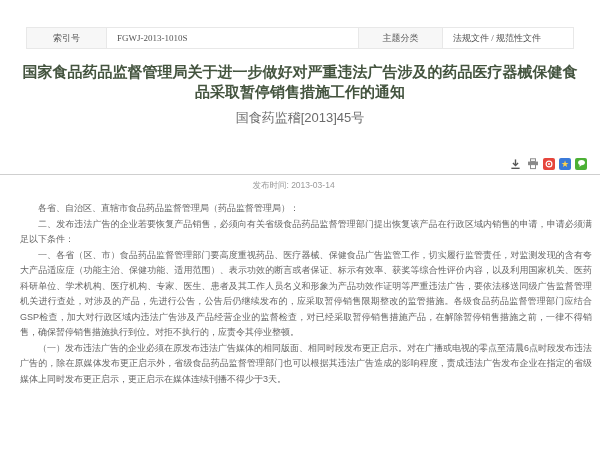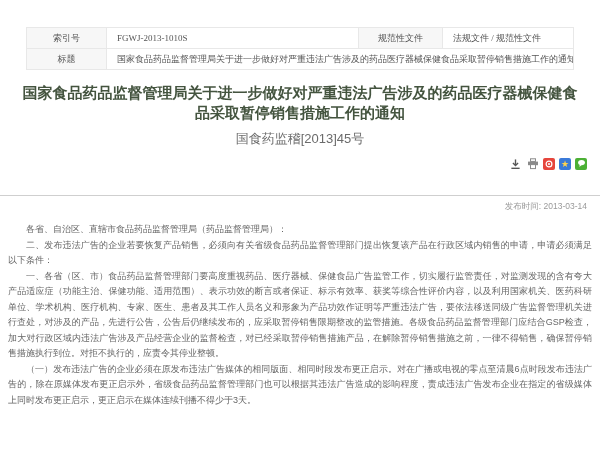--- a/index.html
+++ b/index.html
@@ -23,48 +23,44 @@
   .toolbar { position:absolute; right:13px; top:157px; display:flex; align-items:center; gap:4px; }
   .tool { display:inline-flex; align-items:center; justify-content:center; width:13px; height:13px; cursor:pointer; }
   .share { display:inline-flex; align-items:center; justify-content:center; width:12px; height:12px;
            border-radius:2px; cursor:pointer; }
   .share.weibo  { background:#e6453c; }
   .share.qzone  { background:#3a7ad9; }
   .share.wechat { background:#4cb035; }
   .share.qzone .star { color:#ffd34d; font-size:9px; line-height:12px; font-family:"DejaVu Sans",sans-serif; }
 
   .rule { border:none; border-top:1px solid #cfcfcf; margin-top:47px; }
-  .publish-time { text-align:right; padding-right:13px; margin-top:5px; font-size:8.5px; color:#9a9a9a; }
+  .publish-time { text-align:center; padding-right:13px; margin-top:5px; font-size:8.5px; color:#9a9a9a; }
 
   
   .doc-body { margin:9px 8px 0; font-size:9px; line-height:15.5px; color:#666; text-align:justify; }
-  .doc-body p { text-indent:2em; }
+  .doc-body p { text-indent:2em;margin-left:12px; }
 </style>
 </head>
 <body>
 
 <div class="page">
 
   <table class="meta">
     <colgroup>
         <col class="c1">
         <col class="c2">
         <col class="c3">
         <col class="c4">
       </colgroup>
     <tbody>
         <tr>
       <td class="lbl">索引号</td>
       <td class="val">FGWJ-2013-1010S</td>
-      <td class="lbl">规范性文件</td>
+      <td class="lbl">主题分类</td>
       <td class="val">法规文件 / 规范性文件</td>
-    </tr>
-    <tr>
-      <td class="lbl">标题</td>
-      <td class="val" colspan="3">国家食品药品监督管理局关于进一步做好对严重违法广告涉及的药品医疗器械保健食品采取暂停销售措施工作的通知</td>
     </tr>
   </tbody>
     </table>
 
   <h1 class="doc-title">国家食品药品监督管理局关于进一步做好对严重违法广告涉及的药品医疗器械保健食品采取暂停销售措施工作的通知</h1>
   <div class="doc-number">国食药监稽[2013]45号</div>
 
   <div class="toolbar">
     <span class="tool">
       <svg width="11" height="12" viewBox="0 0 12 12" aria-hidden="true">

